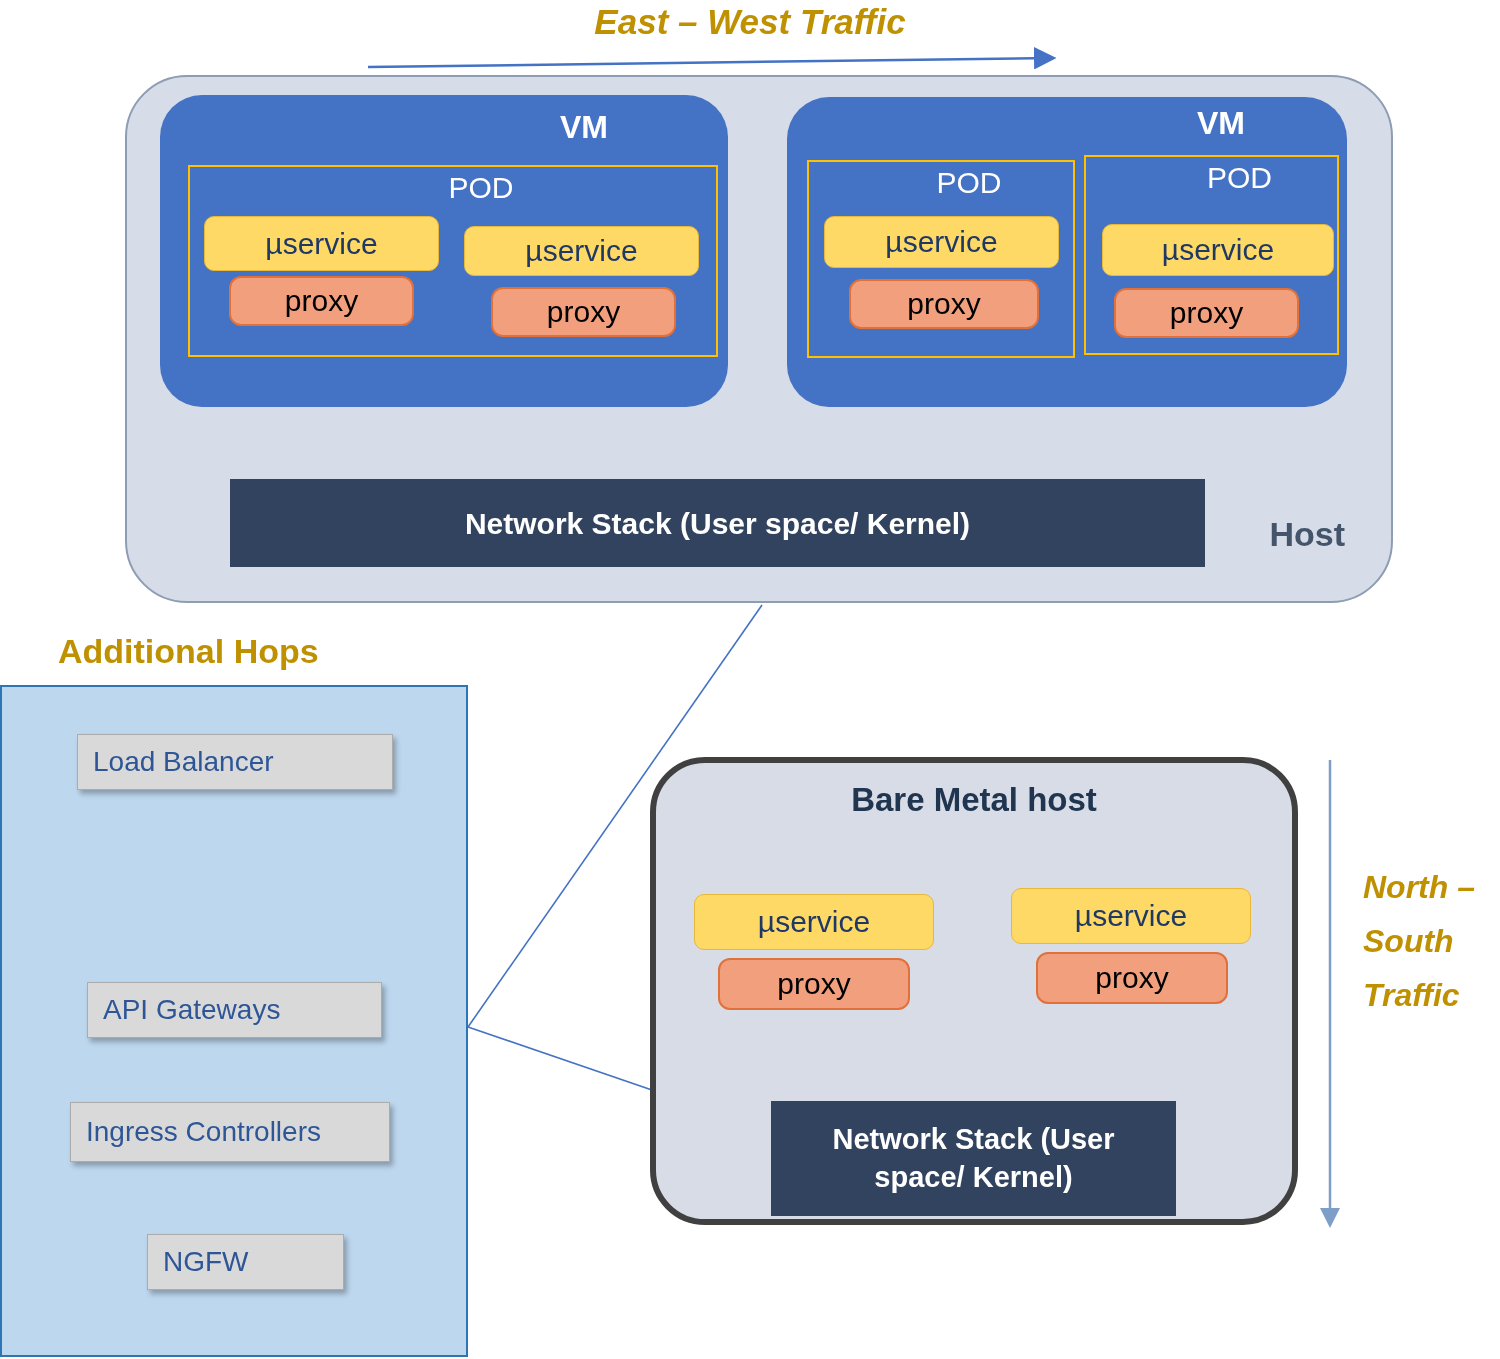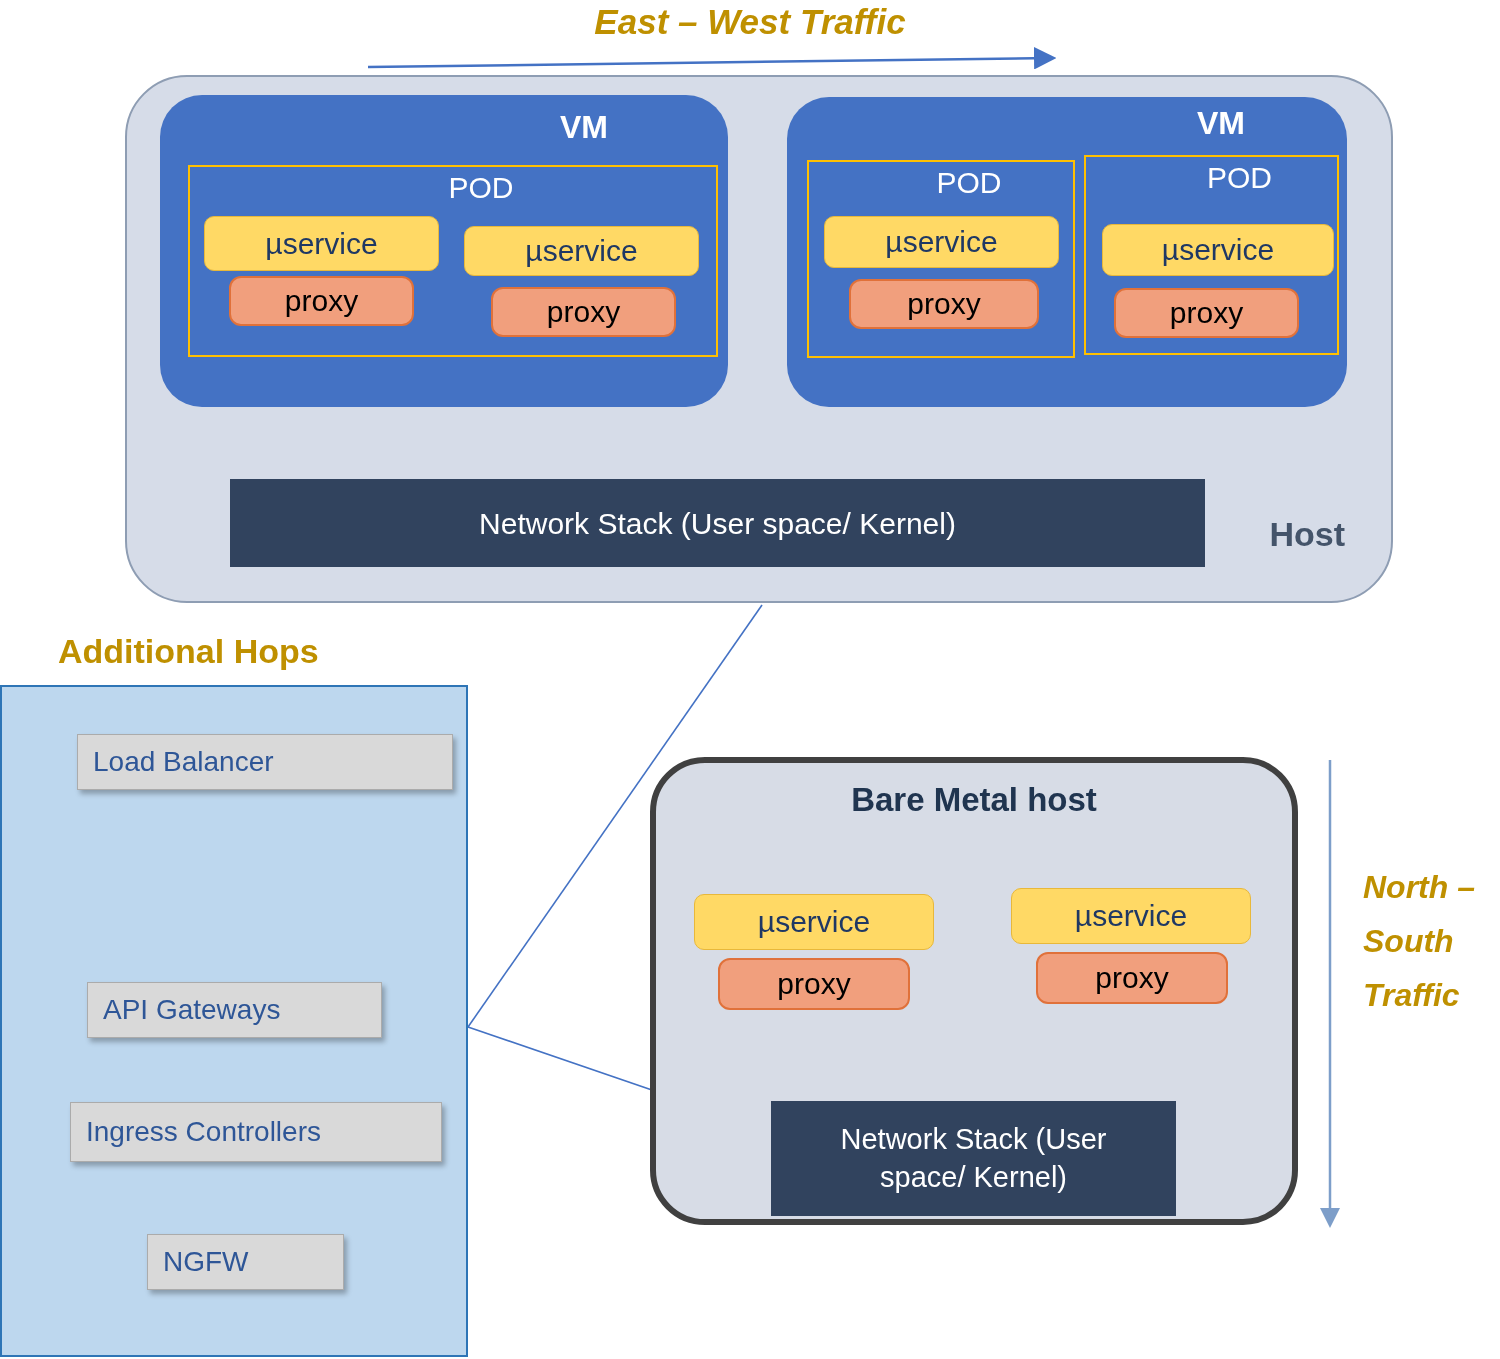--- a/index.html
+++ b/index.html
@@ -20,21 +20,21 @@
   .pod-label { position:absolute; left:0; top:4px; width:100%; text-align:center; color:#ffffff; font-size:30px; font-weight:400;margin-left:28px; }
   .uservice {
     position:absolute; background:#ffd965; border:1.5px solid #e8b83a; border-radius:10px;
     color:#1f3864; font-size:30px; display:flex; align-items:center; justify-content:center;
   }
   .proxy {
     position:absolute; background:#f19f7d; border:2px solid #e0713a; border-radius:12px;
     color:#000000; font-size:30px; display:flex; align-items:center; justify-content:center;
   }
   .netstack {
-    position:absolute; background:#31435e; color:#ffffff; font-weight:400; font-size:30px;
+    position:absolute; background:#31435e; color:#ffffff; font-weight:700; font-size:30px;
     display:flex; align-items:center; justify-content:center; text-align:center; line-height:1.3;
   }
   .host-label { position:absolute; right:46px; top:438px; color:#44546a; font-size:34px; font-weight:700; }
 
   .gold-title { position:absolute; color:#bf9000; font-weight:700; }
   .east-west { left:505px; top:2px; width:490px; font-size:35px; font-style:italic; text-align:center; }
   .hops-title { left:58px; top:632px; font-size:34px; }
   .north-south { left:1363px; top:860px; font-size:32px; font-style:italic; line-height:54px; }
 
   .hops-box {
@@ -119,23 +119,23 @@
         <div class="proxy" style="left:28px; top:131px; width:185px; height:50px;">proxy</div>
       </div>
     </div>
 
     <div class="netstack" style="left:103px; top:402px; width:975px; height:88px;">Network Stack (User space/ Kernel)</div>
 
     <div class="host-label">Host</div>
   </div>
 
   <div class="abs hops-box">
-    <div class="graybox" style="left:75px; top:47px; width:376px; height:56px;">Load Balancer</div>
+    <div class="graybox" style="left:75px; top:47px; width:316px; height:56px;">Load Balancer</div>
     <div class="graybox" style="left:85px; top:295px; width:295px; height:56px;">API Gateways</div>
-    <div class="graybox" style="left:68px; top:415px; width:372px; height:60px;">Ingress Controllers</div>
+    <div class="graybox" style="left:68px; top:415px; width:320px; height:60px;">Ingress Controllers</div>
     <div class="graybox" style="left:145px; top:547px; width:197px; height:56px;">NGFW</div>
   </div>
 
   <div class="abs baremetal">
     <div class="bm-title">Bare Metal host</div>
 
     <div class="uservice" style="left:38px; top:131px; width:240px; height:56px;">µservice</div>
     <div class="proxy" style="left:62px; top:195px; width:192px; height:52px;">proxy</div>
 
     <div class="uservice" style="left:355px; top:125px; width:240px; height:56px;">µservice</div>

